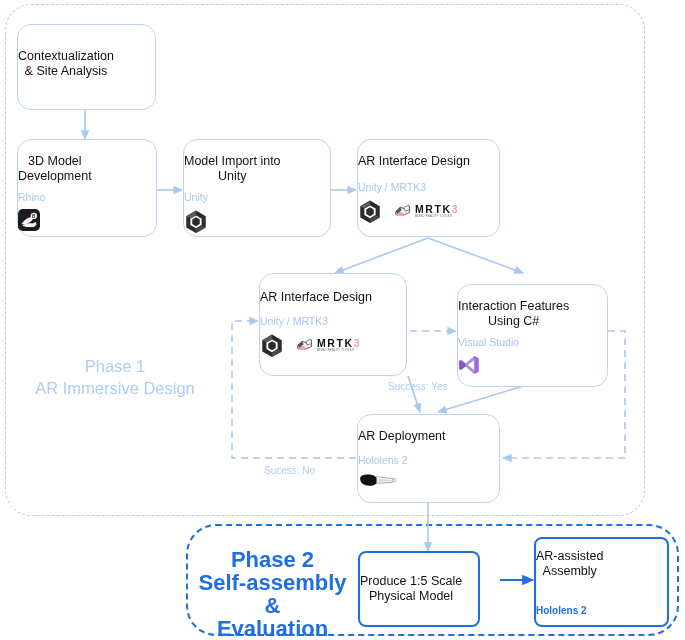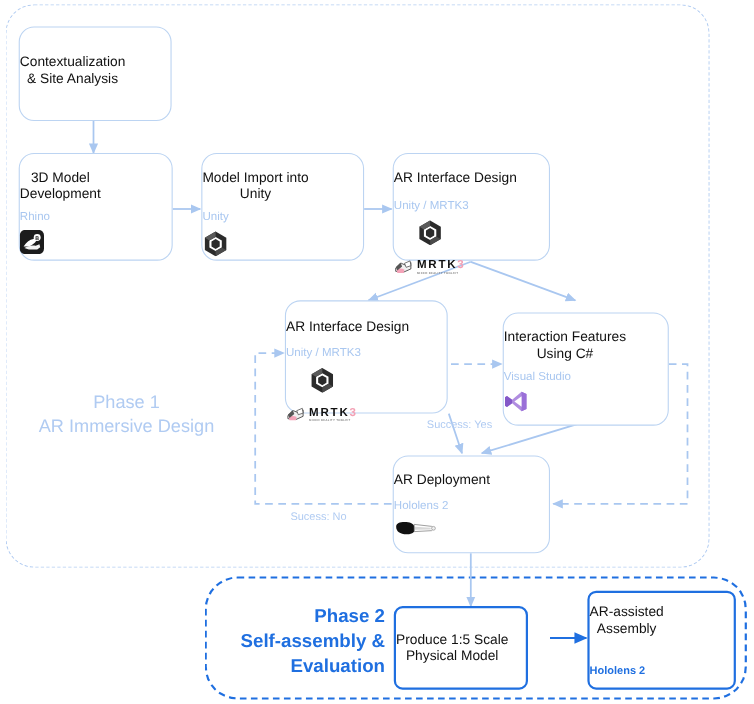--- a/index.html
+++ b/index.html
@@ -9,28 +9,28 @@
   svg.layer{position:absolute;left:0;top:0;width:685px;height:640px;pointer-events:none;}
 
   .node{position:absolute;box-sizing:border-box;background:#fff;
         border:1.6px solid #bcd4f2;border-radius:14px;
         display:flex;flex-direction:column;align-items:flex-start;justify-content:flex-start;
         text-align:center;}
   .node.p2{border:2.2px solid #1f6fe0;border-radius:8px;justify-content:center;gap:20px;}
   .node .title{color:#111;font-size:12.5px;line-height:15px;font-weight:400;}
   .node .tool{color:#a9c7f0;font-size:10.5px;line-height:13px;margin-top:7px;}
   .node.p2 .tool{color:#1f6fe0;font-size:10px;font-weight:700;margin-top:5px;}
-  .node .icons{margin-top:5px;display:flex;align-items:center;justify-content:center;gap:10px;flex-direction:column;}
+  .node .icons{margin-top:5px;display:flex;align-items:center;justify-content:center;gap:10px;}
 
   .phase-box{position:absolute;box-sizing:border-box;border-radius:26px;}
   .phase1-box{border:1.6px dashed #b3cdf2;}
   .phase2-box{border:2.4px dashed #1f6fe0;border-radius:30px;}
   .phase-label{position:absolute;text-align:center;line-height:22px;}
   .phase1-label{color:#b0cbf2;font-size:16.5px;}
-  .phase2-label{color:#1f6fe0;font-size:17px;font-weight:700;line-height:23px;text-align:right;}
+  .phase2-label{color:#1f6fe0;font-size:22px;font-weight:700;line-height:23px;}
 
   .edge-label{position:absolute;color:#b0cbf2;font-size:10px;white-space:nowrap;}
 
   
   .ico{display:inline-block;line-height:0;}
   .mrtk-wrap{display:flex;align-items:center;gap:3px;}
   .mrtk-txt{font-family:"Liberation Sans",sans-serif;font-size:10.5px;font-weight:700;
             letter-spacing:1.6px;color:#111;line-height:10px;}
   .mrtk-3{color:#f3a0b4;font-weight:700;}
   .mrtk-sub{font-size:2.6px;letter-spacing:.3px;color:#555;line-height:4px;margin-top:1px;}

